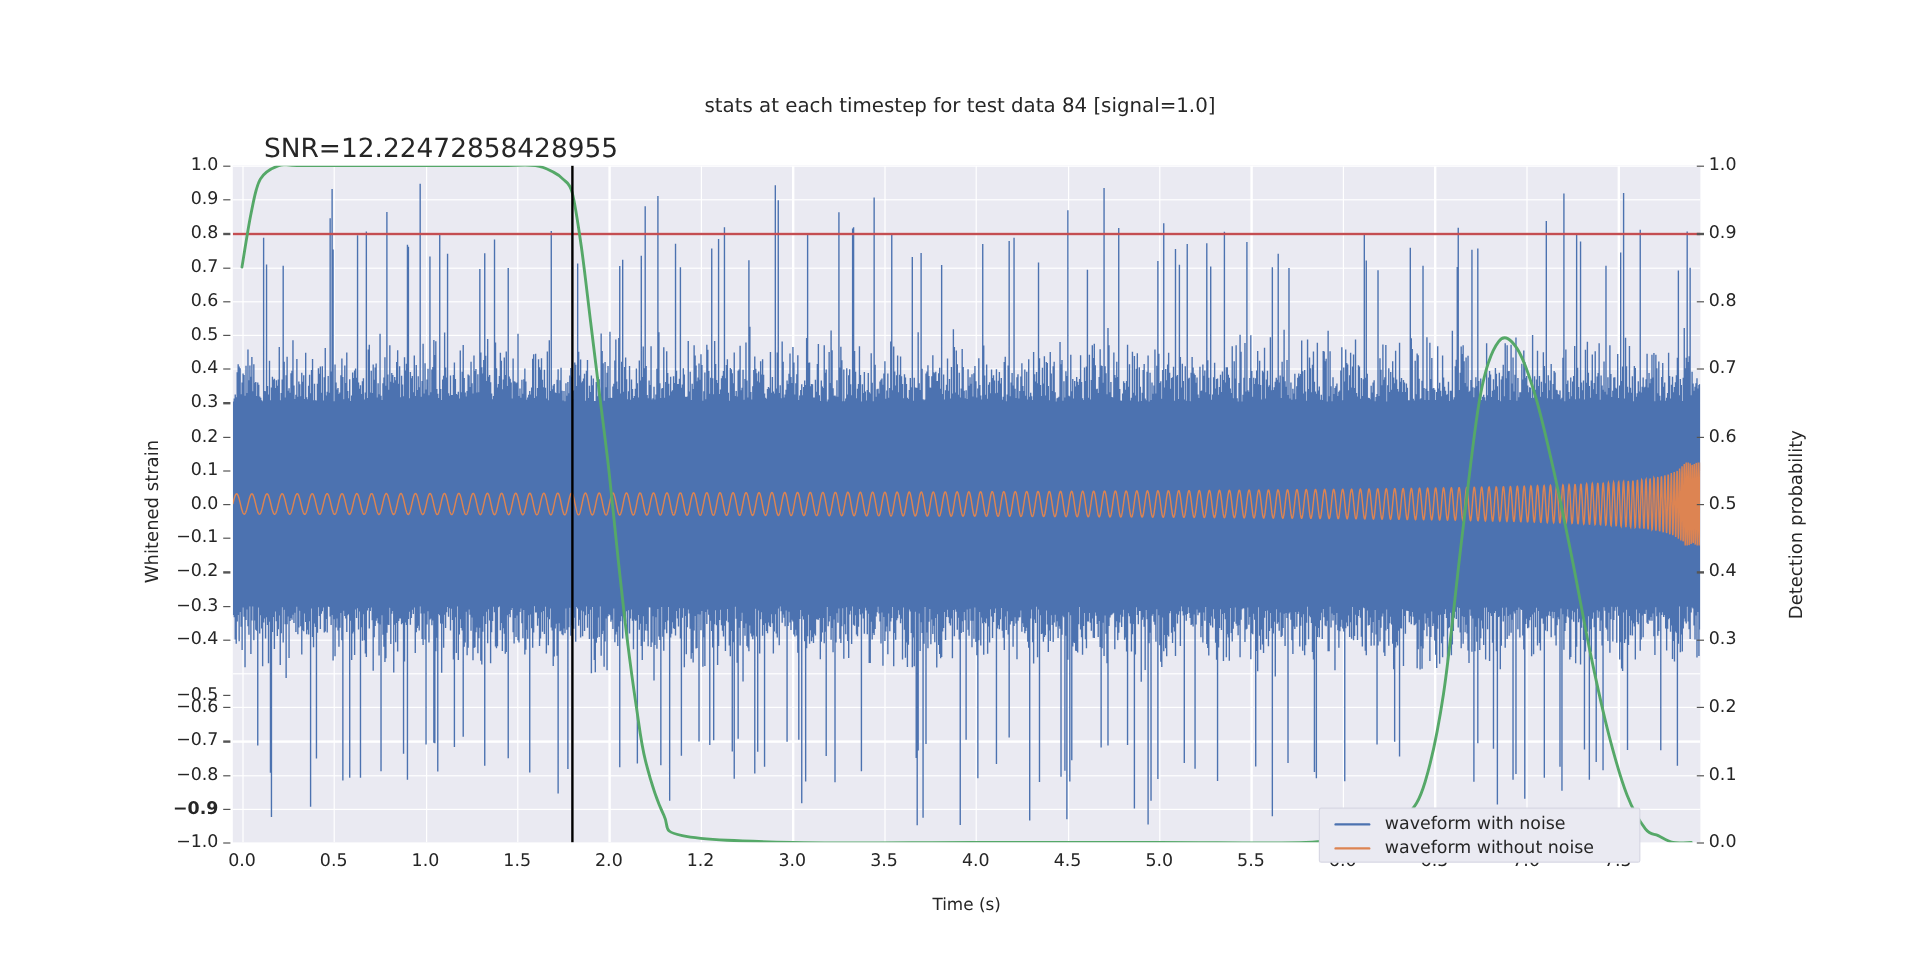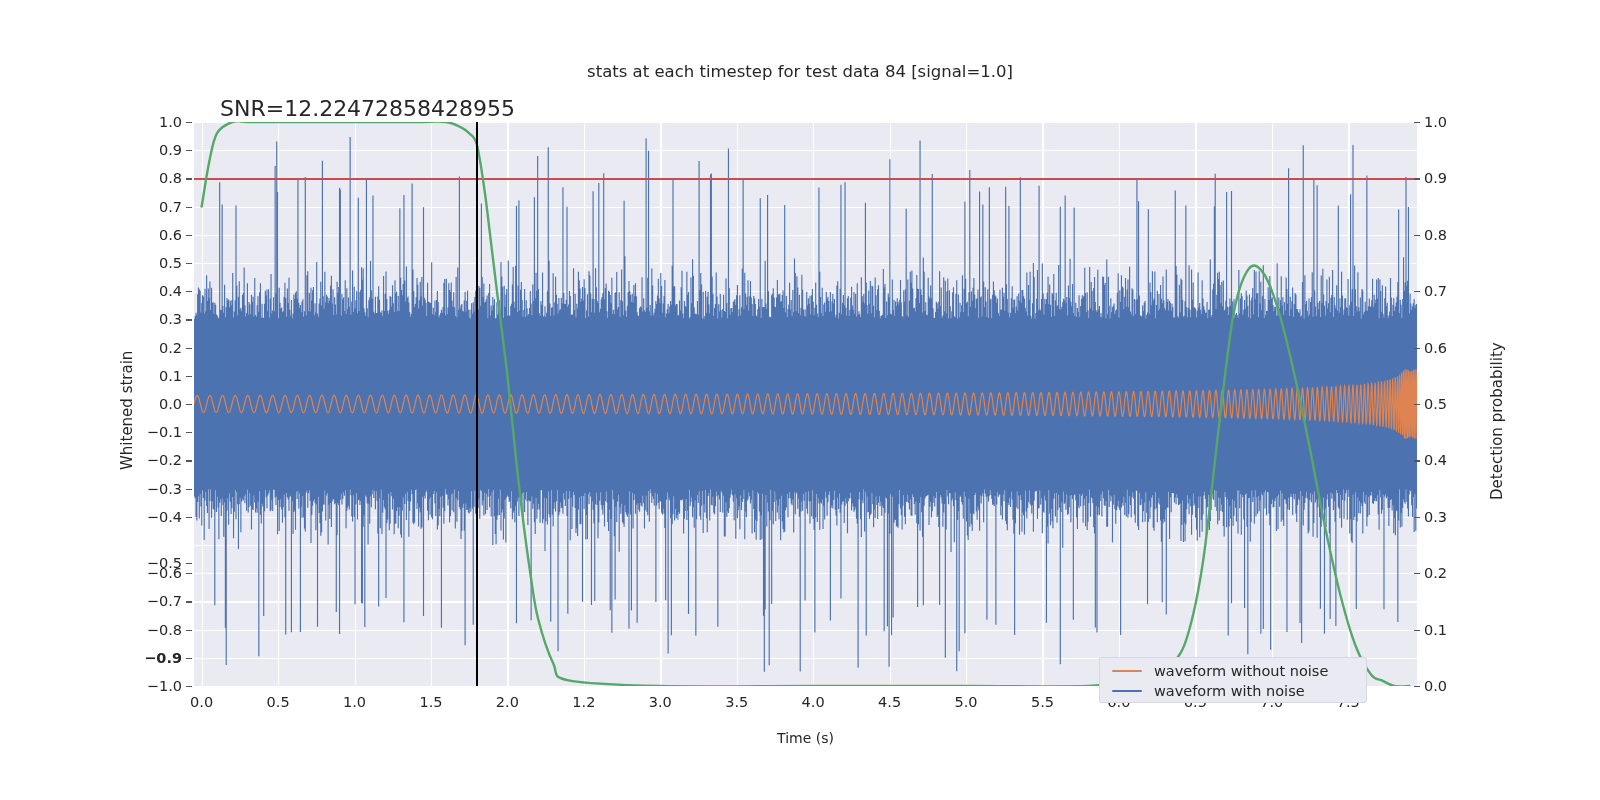--- a/index.html
+++ b/index.html
@@ -1,19 +1,19 @@
 <!DOCTYPE html>
 <html><head>
 <meta charset="utf-8">
 <style>
   html,body{margin:0;padding:0;background:#ffffff;}
   body{width:1600px;height:800px;position:relative;overflow:hidden;
        font-family:"DejaVu Sans",sans-serif;color:#262626;}
 
-  #figure{position:absolute;left:0;top:0;width:1600px;height:704px;background:#ffffff;}
+  #figure{position:absolute;left:0;top:16px;width:1600px;height:704px;background:#ffffff;}
 
   
   #axes{position:absolute;left:194px;top:122px;width:1223px;height:564px;
         background:#EAEAF2;overflow:hidden;}
 
   .gridh{position:absolute;left:0;width:100%;height:1.3px;background:#ffffff;}
   .gridv{position:absolute;top:0;height:100%;width:1.3px;background:#ffffff;}
 
   
   #title{position:absolute;left:0;top:62px;width:1600px;text-align:center;
@@ -179,22 +179,22 @@
       <div class="xtick" style="left: 1271.77px;">7.0</div>
       <div class="xtick" style="left: 1348.21px;">7.5</div>
     </div>
 
   <div id="xlabel">Time (s)</div>
   <div id="ylabel-left">Whitened strain</div>
   <div id="ylabel-right">Detection probability</div>
 
   <div id="legend">
     <div class="lg-row">
+      <span class="lg-line" style="background: rgb(76, 114, 176);"></span>
+      <span class="lg-txt">waveform with noise</span>
+    </div>
+    <div class="lg-row">
       <span class="lg-line" style="background: rgb(221, 132, 82);"></span>
       <span class="lg-txt">waveform without noise</span>
     </div>
-    <div class="lg-row">
-      <span class="lg-line" style="background: rgb(76, 114, 176);"></span>
-      <span class="lg-txt">waveform with noise</span>
-    </div>
   </div>
 
 </div>
 
 </body></html>

